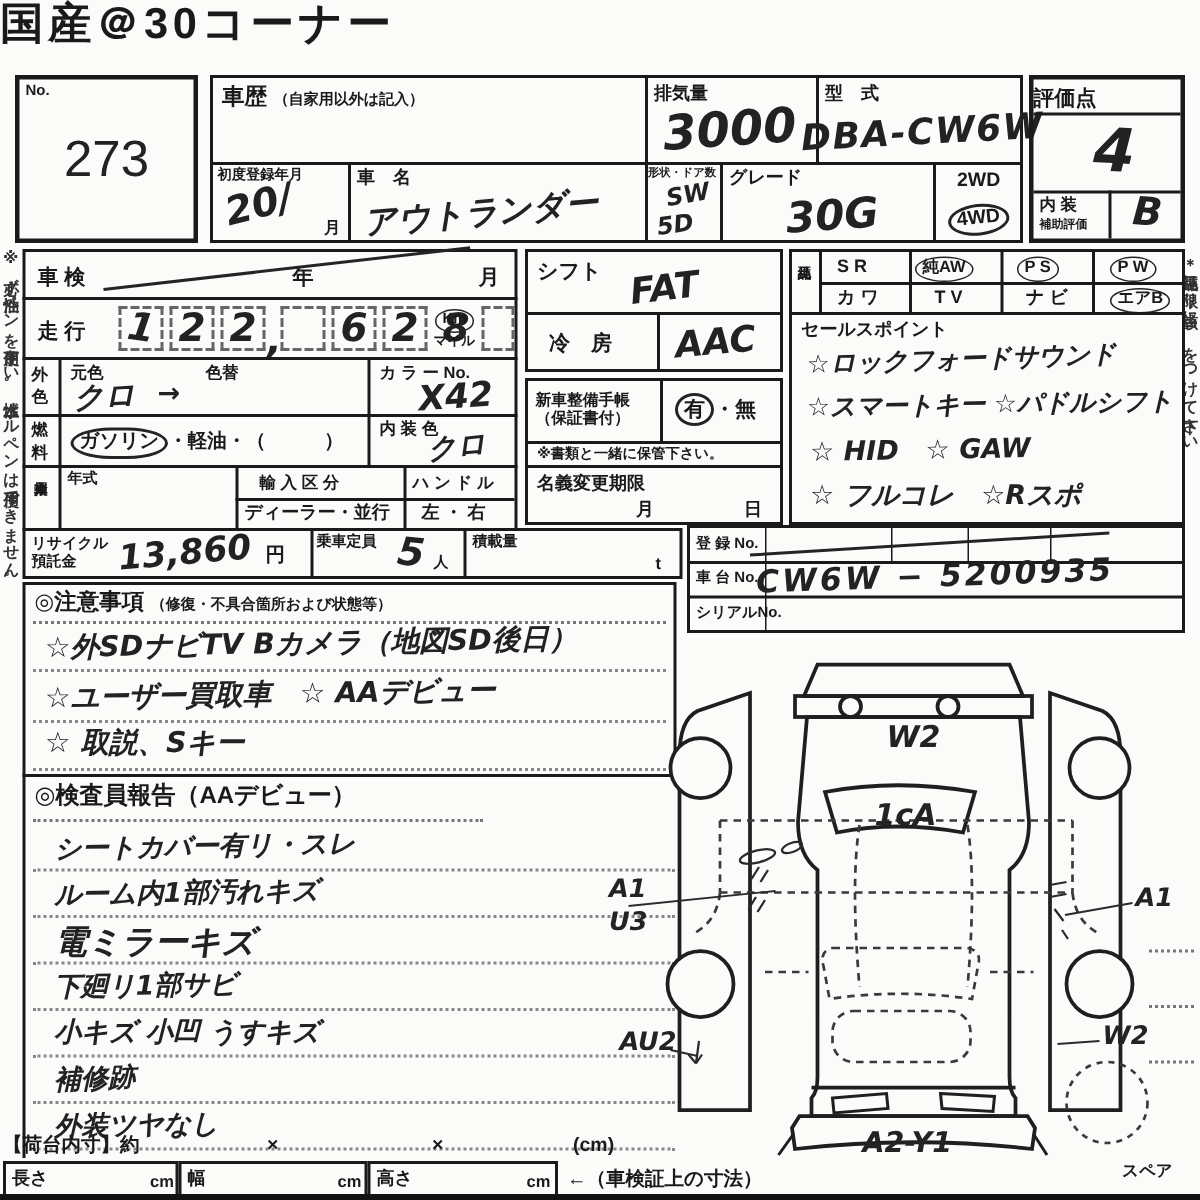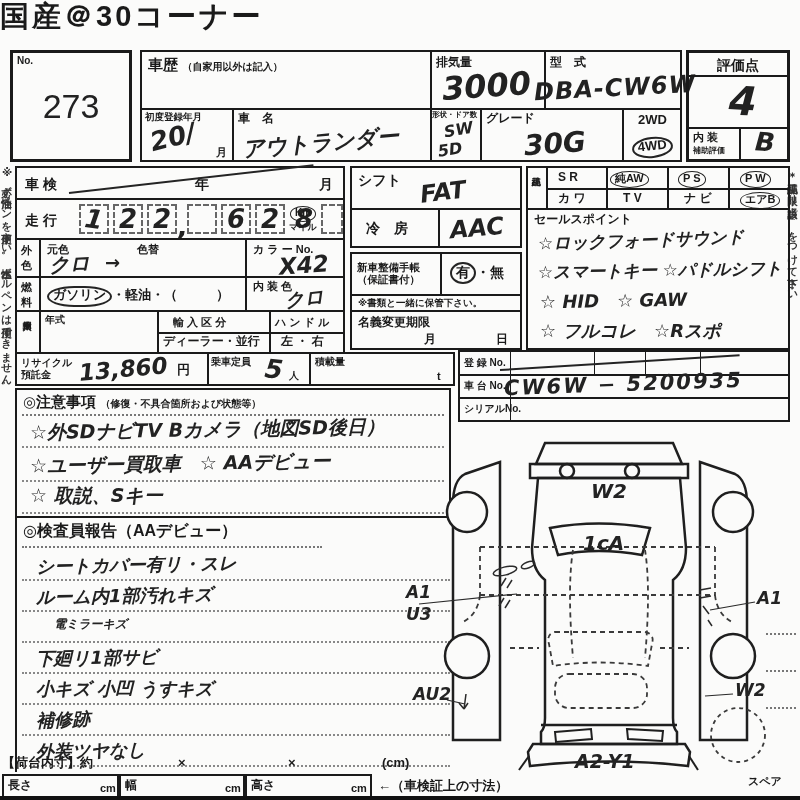--- a/index.html
+++ b/index.html
@@ -66,21 +66,21 @@
     <div class="abs hand" style="left:296px;top:90px;font-size:16px;transform:rotate(-8deg)">5D</div>
     <div class="abs lbl" style="left:344px;top:60px;font-size:12px">グレード</div>
     <div class="abs hand" style="left:382px;top:78px;font-size:28px;transform:rotate(-4deg)">30G</div>
     <div class="abs lbl" style="left:496px;top:61px;font-size:13px">2WD</div>
     <div class="abs" style="left:490px;top:84px">
       <span class="circ lbl" style="font-size:13px;transform:rotate(-6deg)">4WD</span>
     </div>
   </div>
 
   <div class="box b3" style="left:686px;top:50px;width:104px;height:112px">
-    <div class="abs lbl" style="left:0;top:4px;width:100%;text-align:center;font-size:14px">評価点</div>
+    <div class="abs lbl" style="left:0;top:4px;width:100%;font-size:14px">評価点</div>
     <div class="hdiv" style="left:0;top:22px;width:98px"></div>
     <div class="abs hand" style="left:40px;top:28px;font-size:40px;transform:rotate(3deg)">4</div>
     <div class="hdiv" style="left:0;top:74px;width:98px"></div>
     <div class="vdiv" style="left:50px;top:74px;height:32px"></div>
     <div class="abs lbl" style="left:4px;top:78px;font-size:10px">
       <span style="font-size:11px">内 装</span><br>
       <span style="font-size:8px">補助評価</span>
     </div>
     <div class="abs hand" style="left:66px;top:76px;font-size:26px;transform:rotate(4deg)">B</div>
   </div>
@@ -253,21 +253,21 @@
   <div class="abs" style="left:15px;top:516px;width:436px;height:256px;border-left:2px solid #1a1a1a">
     <div class="abs lbl" style="left:6px;top:6px;font-size:16px">◎検査員報告（AAデビュー）</div>
     <div class="dotline" style="left:5px;top:30px;width:300px"></div>
     <div class="krow" style="left:5px;top:34px;width:428px;height:31px">
       <div class="abs hand" style="left:14px;top:6px;font-size:18px;transform:rotate(-1deg)">シートカバー有リ・スレ</div>
     </div>
     <div class="krow" style="left:5px;top:65px;width:428px;height:31px">
       <div class="abs hand" style="left:14px;top:6px;font-size:18px;transform:rotate(-1deg)">ルーム内1部汚れキズ</div>
     </div>
     <div class="krow" style="left:5px;top:96px;width:428px;height:31px">
-      <div class="abs hand" style="left:32px;top:6px;font-size:12px">電ミラーキズ</div>
+      <div class="abs hand" style="left:14px;top:6px;font-size:22px">電ミラーキズ</div>
     </div>
     <div class="krow" style="left:5px;top:127px;width:428px;height:31px">
       <div class="abs hand" style="left:14px;top:6px;font-size:18px;transform:rotate(-1deg)">下廻リ1部サビ</div>
     </div>
     <div class="krow" style="left:5px;top:158px;width:428px;height:31px">
       <div class="abs hand" style="left:14px;top:6px;font-size:18px">小キズ 小凹 うすキズ</div>
     </div>
     <div class="krow" style="left:5px;top:189px;width:428px;height:31px">
       <div class="abs hand" style="left:14px;top:6px;font-size:18px;transform:rotate(-2deg)">補修跡</div>
     </div>

